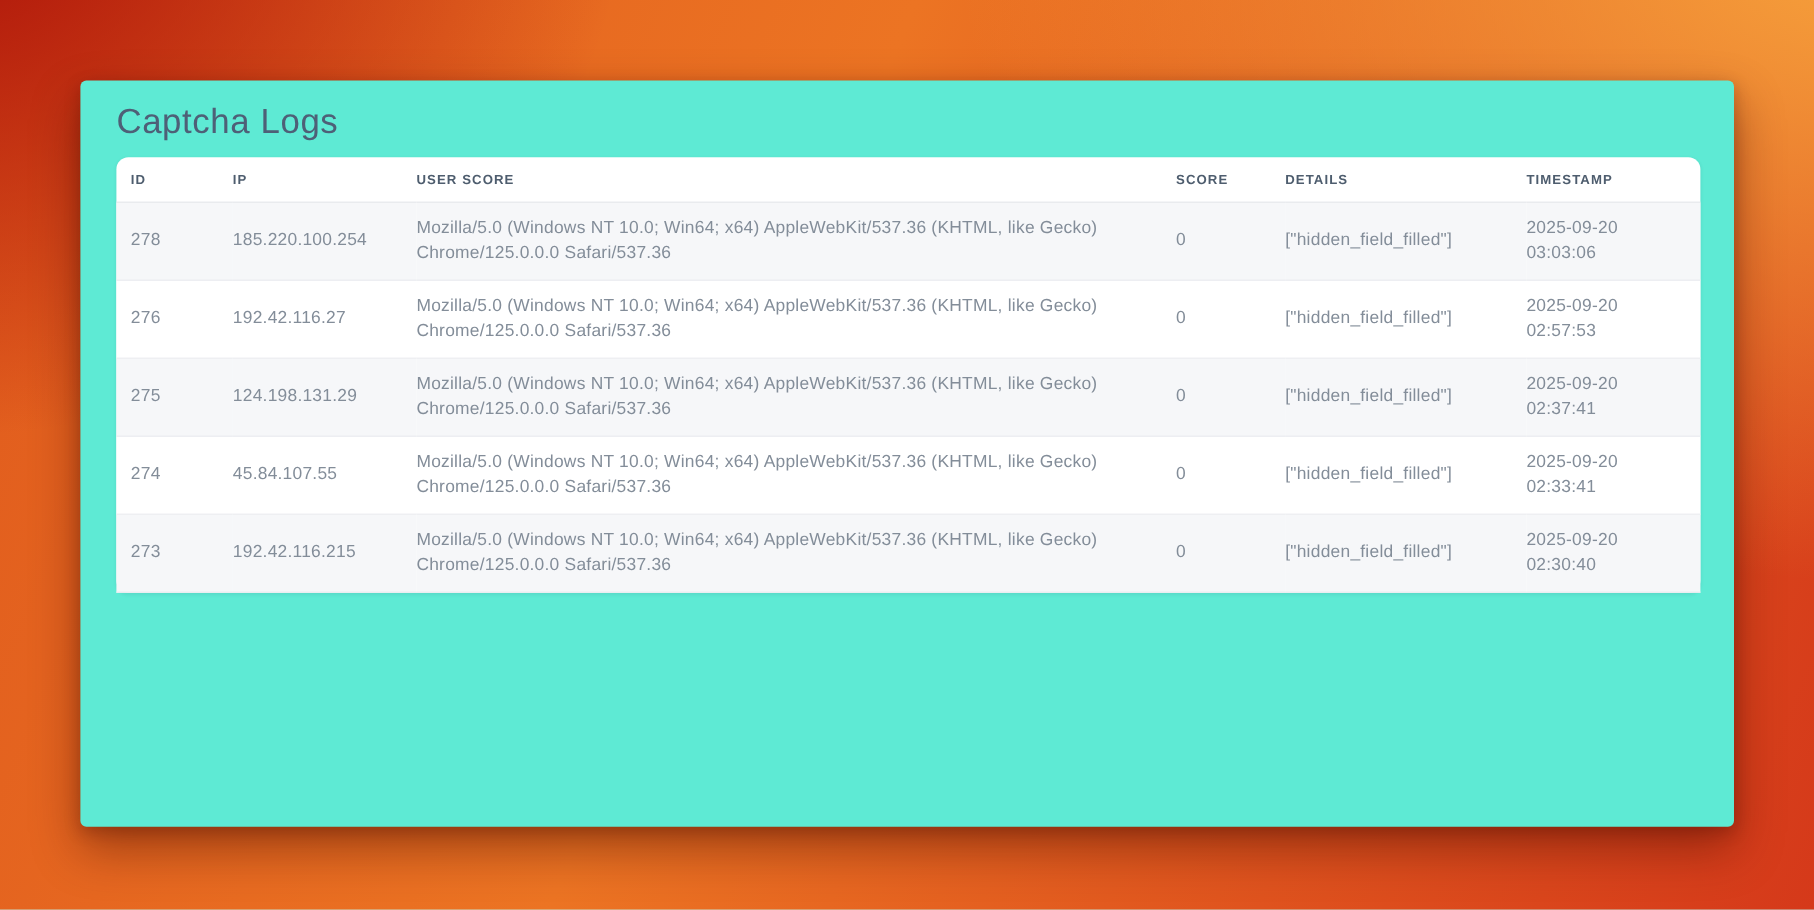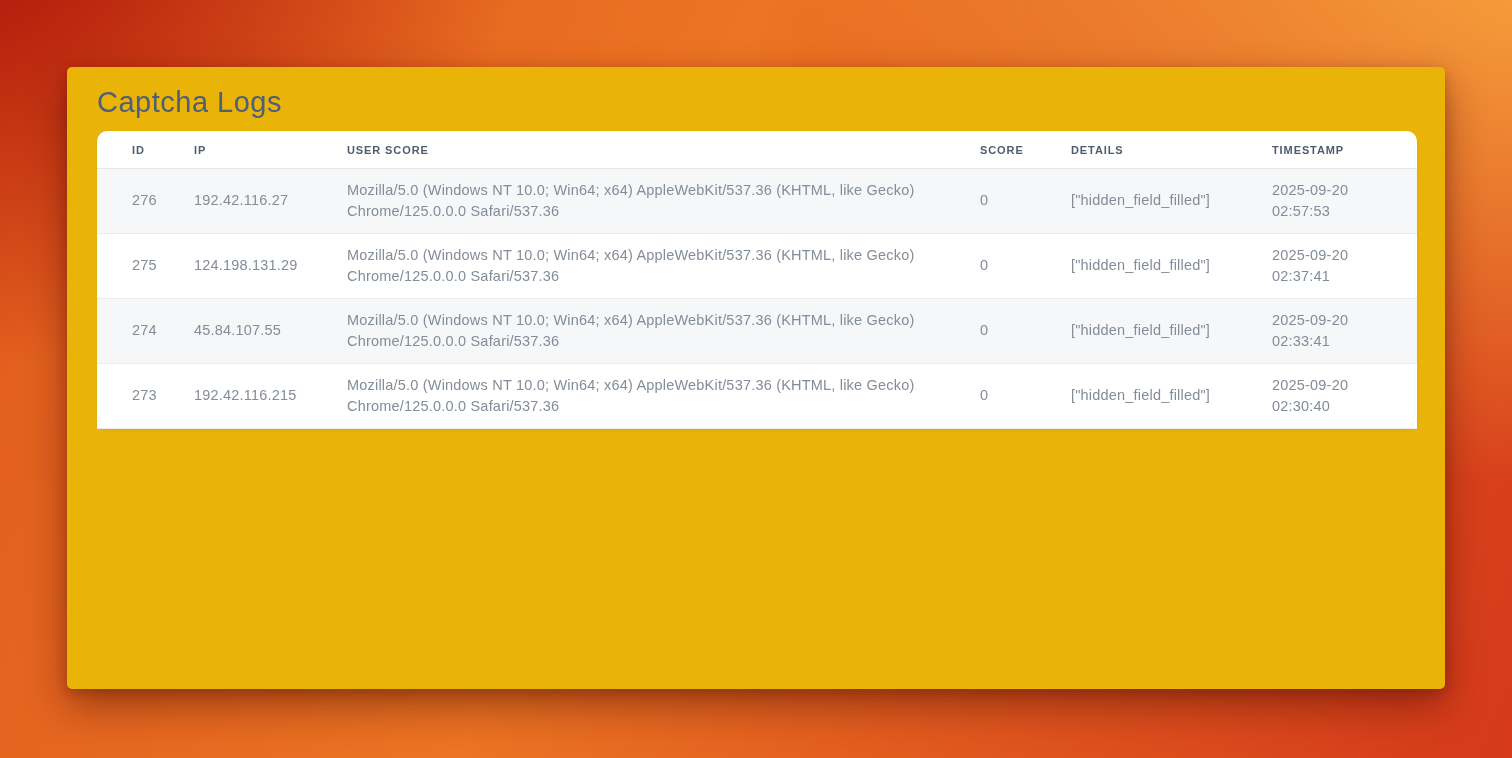--- a/index.html
+++ b/index.html
@@ -17,21 +17,21 @@
       radial-gradient(1250px 880px at 104% -8%, #f8a73e 0%, rgba(248,167,62,0) 62%),
       linear-gradient(112deg, #e05a1d 0%, #ec7423 42%, #d5391a 100%);
     position: relative;
   }
   .card {
     position: absolute;
     left: 67px;
     top: 67px;
     width: 1378px;
     height: 622px;
-    background: #eab308;
+    background: #5eead4;
     border-radius: 5px;
     box-shadow: 0 18px 40px rgba(70, 12, 0, 0.45), 0 4px 12px rgba(70, 12, 0, 0.25);
     overflow: hidden;
   }
   .page-title {
     margin: 14px 30px 7px 30px;
     font-size: 29px;
     line-height: 43px;
     font-weight: 500;
     letter-spacing: 0.5px;
@@ -58,21 +58,21 @@
   thead th {
     text-align: left;
     font-size: 11px;
     font-weight: 700;
     letter-spacing: 0.9px;
     color: #4e5d6e;
     padding: 13px 10px 12px 0;
     border-bottom: 1px solid #e4e6ea;
     white-space: nowrap;
   }
-  thead th:first-child, tbody td:first-child { padding-left: 35px; }
+  thead th:first-child, tbody td:first-child { padding-left: 12px; }
   tbody td {
     font-size: 14.5px;
     letter-spacing: 0.2px;
     line-height: 21.5px;
     color: #838d99;
     padding: 10px 20px 10px 0;
     border-bottom: 1px solid #eaecef;
     vertical-align: middle;
     word-wrap: break-word;
   }
@@ -100,20 +100,28 @@
           <th>ID</th>
           <th>IP</th>
           <th>USER SCORE</th>
           <th>SCORE</th>
           <th>DETAILS</th>
           <th>TIMESTAMP</th>
         </tr>
       </thead>
       <tbody id="logs-body">
           <tr>
+            <td>278</td>
+            <td>185.220.100.254</td>
+            <td>Mozilla/5.0 (Windows NT 10.0; Win64; x64) AppleWebKit/537.36 (KHTML, like Gecko) Chrome/125.0.0.0 Safari/537.36</td>
+            <td>0</td>
+            <td>["hidden_field_filled"]</td>
+            <td>2025-09-20 03:03:06</td>
+          </tr>
+          <tr>
             <td>276</td>
             <td>192.42.116.27</td>
             <td>Mozilla/5.0 (Windows NT 10.0; Win64; x64) AppleWebKit/537.36 (KHTML, like Gecko) Chrome/125.0.0.0 Safari/537.36</td>
             <td>0</td>
             <td>["hidden_field_filled"]</td>
             <td>2025-09-20 02:57:53</td>
           </tr>
           <tr>
             <td>275</td>
             <td>124.198.131.29</td>

